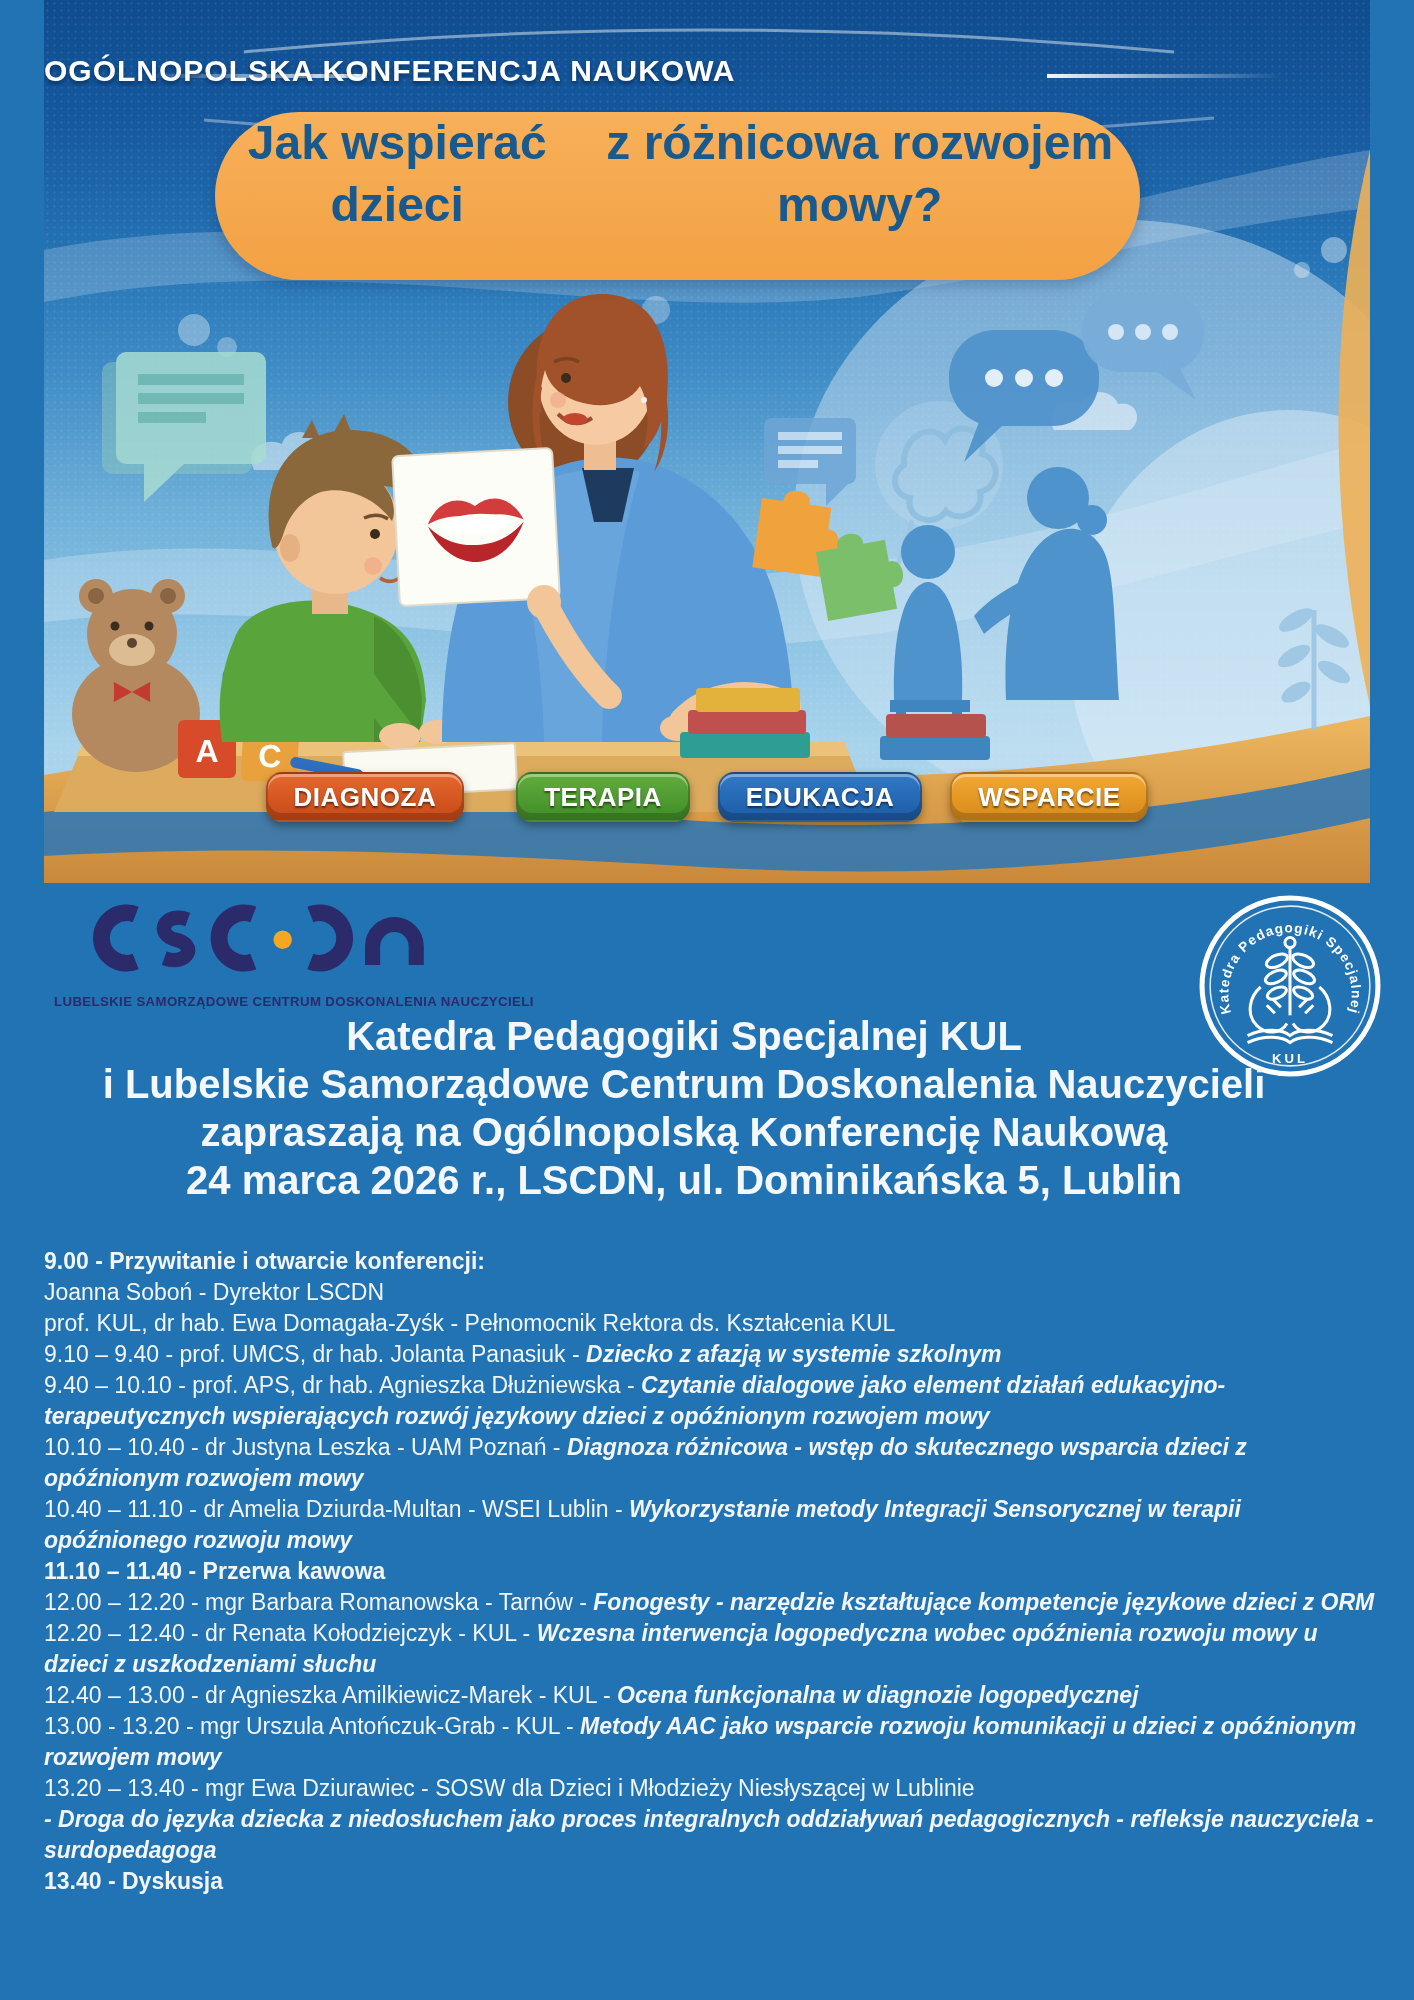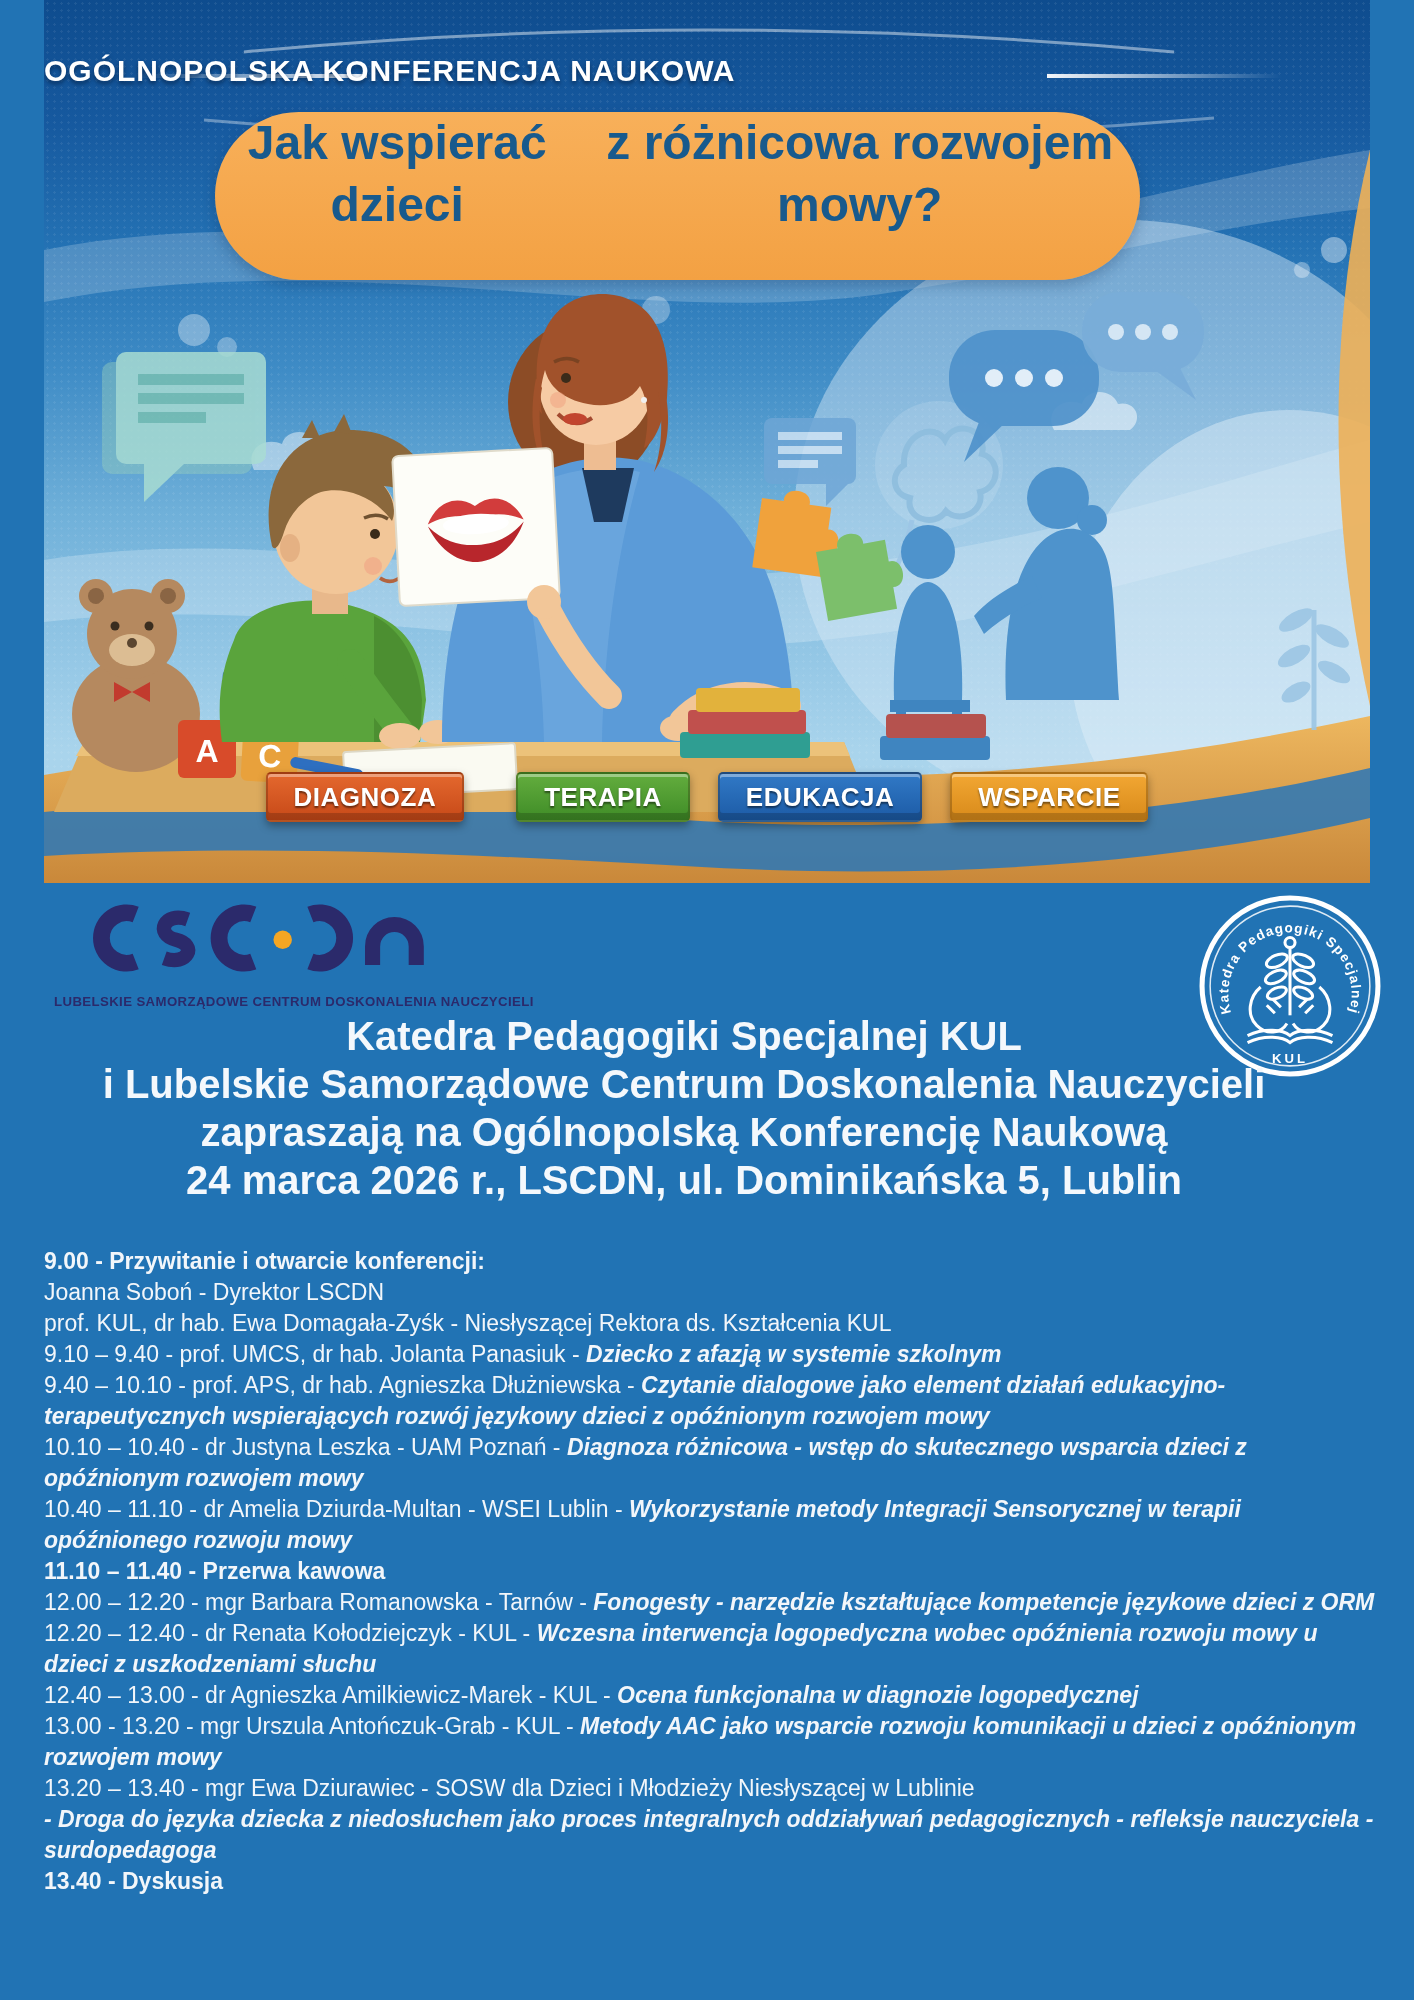--- a/index.html
+++ b/index.html
@@ -29,21 +29,21 @@
     border-radius:86px;display:flex;justify-content:center;
     text-align:center;color:#185a8d;font-weight:bold;font-size:48px;line-height:62px;
     box-shadow:0 6px 14px rgba(10,40,80,.25);
   }
   .scene{position:absolute;left:0;top:0;z-index:2;}
   .badges{
     position:absolute;left:0;top:772px;width:100%;z-index:7;
     display:flex;justify-content:center;gap:28px;
   }
   .badge{
-    height:46px;padding:0 26px;display:flex;align-items:center;border-radius:5px;
+    height:46px;padding:0 26px;display:flex;align-items:center;border-radius:16px;
     color:#fff;font-weight:bold;font-size:26px;letter-spacing:.5px;
     text-shadow:0 2px 2px rgba(0,0,0,.5);
     border:2px solid rgba(40,20,0,.25);
     box-shadow:inset 0 3px 0 rgba(255,255,255,.38),inset 0 -7px 0 rgba(0,0,0,.18),0 4px 8px rgba(0,0,0,.35);
   }
   
   .lscdn{position:absolute;left:54px;top:896px;}
   .lscdn-caption{
     margin-top:10px;color:#2b2a6b;font-weight:bold;font-size:13.2px;letter-spacing:.4px;
   }
@@ -338,21 +338,21 @@
   <div class="invite">
     <div>Katedra Pedagogiki Specjalnej KUL</div>
     <div>i Lubelskie Samorządowe Centrum Doskonalenia Nauczycieli</div>
     <div>zapraszają na Ogólnopolską Konferencję Naukową</div>
     <div>24 marca 2026 r., LSCDN, ul. Dominikańska 5, Lublin</div>
   </div>
 
   <div class="program" id="program">
       <p><span class="b">9.00 - Przywitanie i otwarcie konferencji:</span></p>
       <p><span>Joanna Soboń - Dyrektor LSCDN</span></p>
-      <p><span>prof. KUL, dr hab. Ewa Domagała-Zyśk - Niesłyszącej Rektora ds. Kształcenia KUL</span></p>
+      <p><span>prof. KUL, dr hab. Ewa Domagała-Zyśk - Pełnomocnik Rektora ds. Kształcenia KUL</span></p>
       <p><span>9.10 – 9.40 - prof. UMCS, dr hab. Jolanta Panasiuk - </span><span class="i">Dziecko z afazją w systemie szkolnym</span></p>
       <p><span>9.40 – 10.10 - prof. APS, dr hab. Agnieszka Dłużniewska - </span><span class="i">Czytanie dialogowe jako element działań edukacyjno-terapeutycznych wspierających rozwój językowy dzieci z opóźnionym rozwojem mowy</span></p>
       <p><span>10.10 – 10.40 - dr Justyna Leszka - UAM Poznań - </span><span class="i">Diagnoza różnicowa - wstęp do skutecznego wsparcia dzieci z opóźnionym rozwojem mowy</span></p>
       <p><span>10.40 – 11.10 - dr Amelia Dziurda-Multan - WSEI Lublin - </span><span class="i">Wykorzystanie metody Integracji Sensorycznej w terapii opóźnionego rozwoju mowy</span></p>
       <p><span class="b">11.10 – 11.40 - Przerwa kawowa</span></p>
       <p><span>12.00 – 12.20 - mgr Barbara Romanowska - Tarnów - </span><span class="i">Fonogesty - narzędzie kształtujące kompetencje językowe dzieci z ORM</span></p>
       <p><span>12.20 – 12.40 - dr Renata Kołodziejczyk - KUL - </span><span class="i">Wczesna interwencja logopedyczna wobec opóźnienia rozwoju mowy u dzieci z uszkodzeniami słuchu</span></p>
       <p><span>12.40 – 13.00 - dr Agnieszka Amilkiewicz-Marek - KUL - </span><span class="i">Ocena funkcjonalna w diagnozie logopedycznej</span></p>
       <p><span>13.00 - 13.20 - mgr Urszula Antończuk-Grab - KUL - </span><span class="i">Metody AAC jako wsparcie rozwoju komunikacji u dzieci z opóźnionym rozwojem mowy</span></p>
       <p><span>13.20 – 13.40 - mgr Ewa Dziurawiec - SOSW dla Dzieci i Młodzieży Niesłyszącej w Lublinie</span></p>

